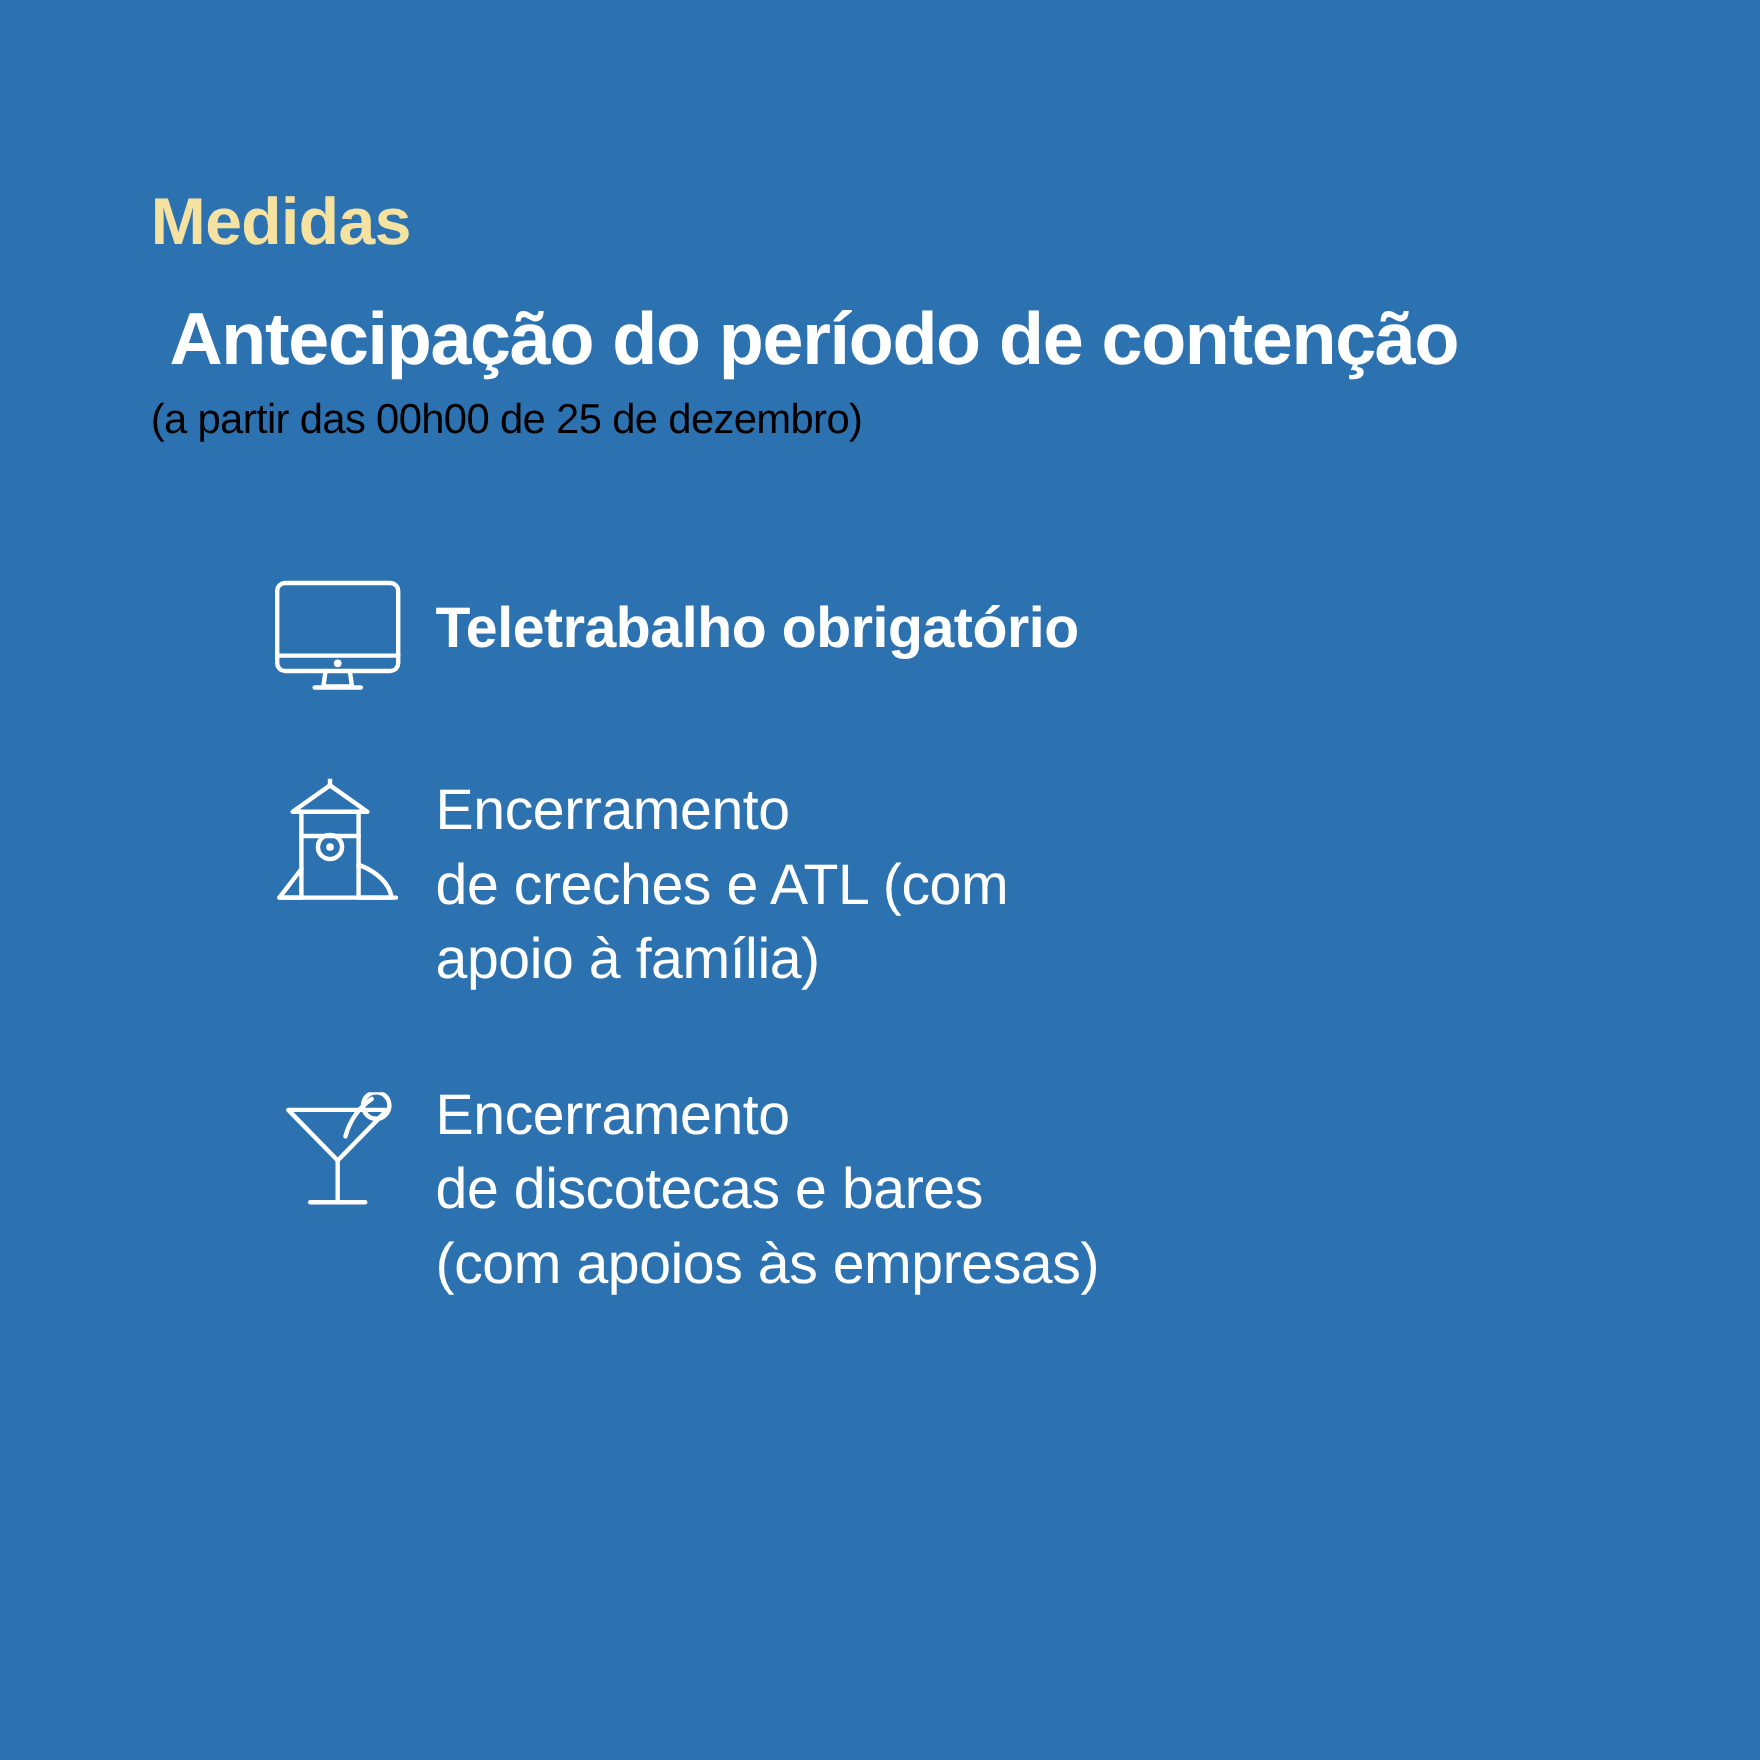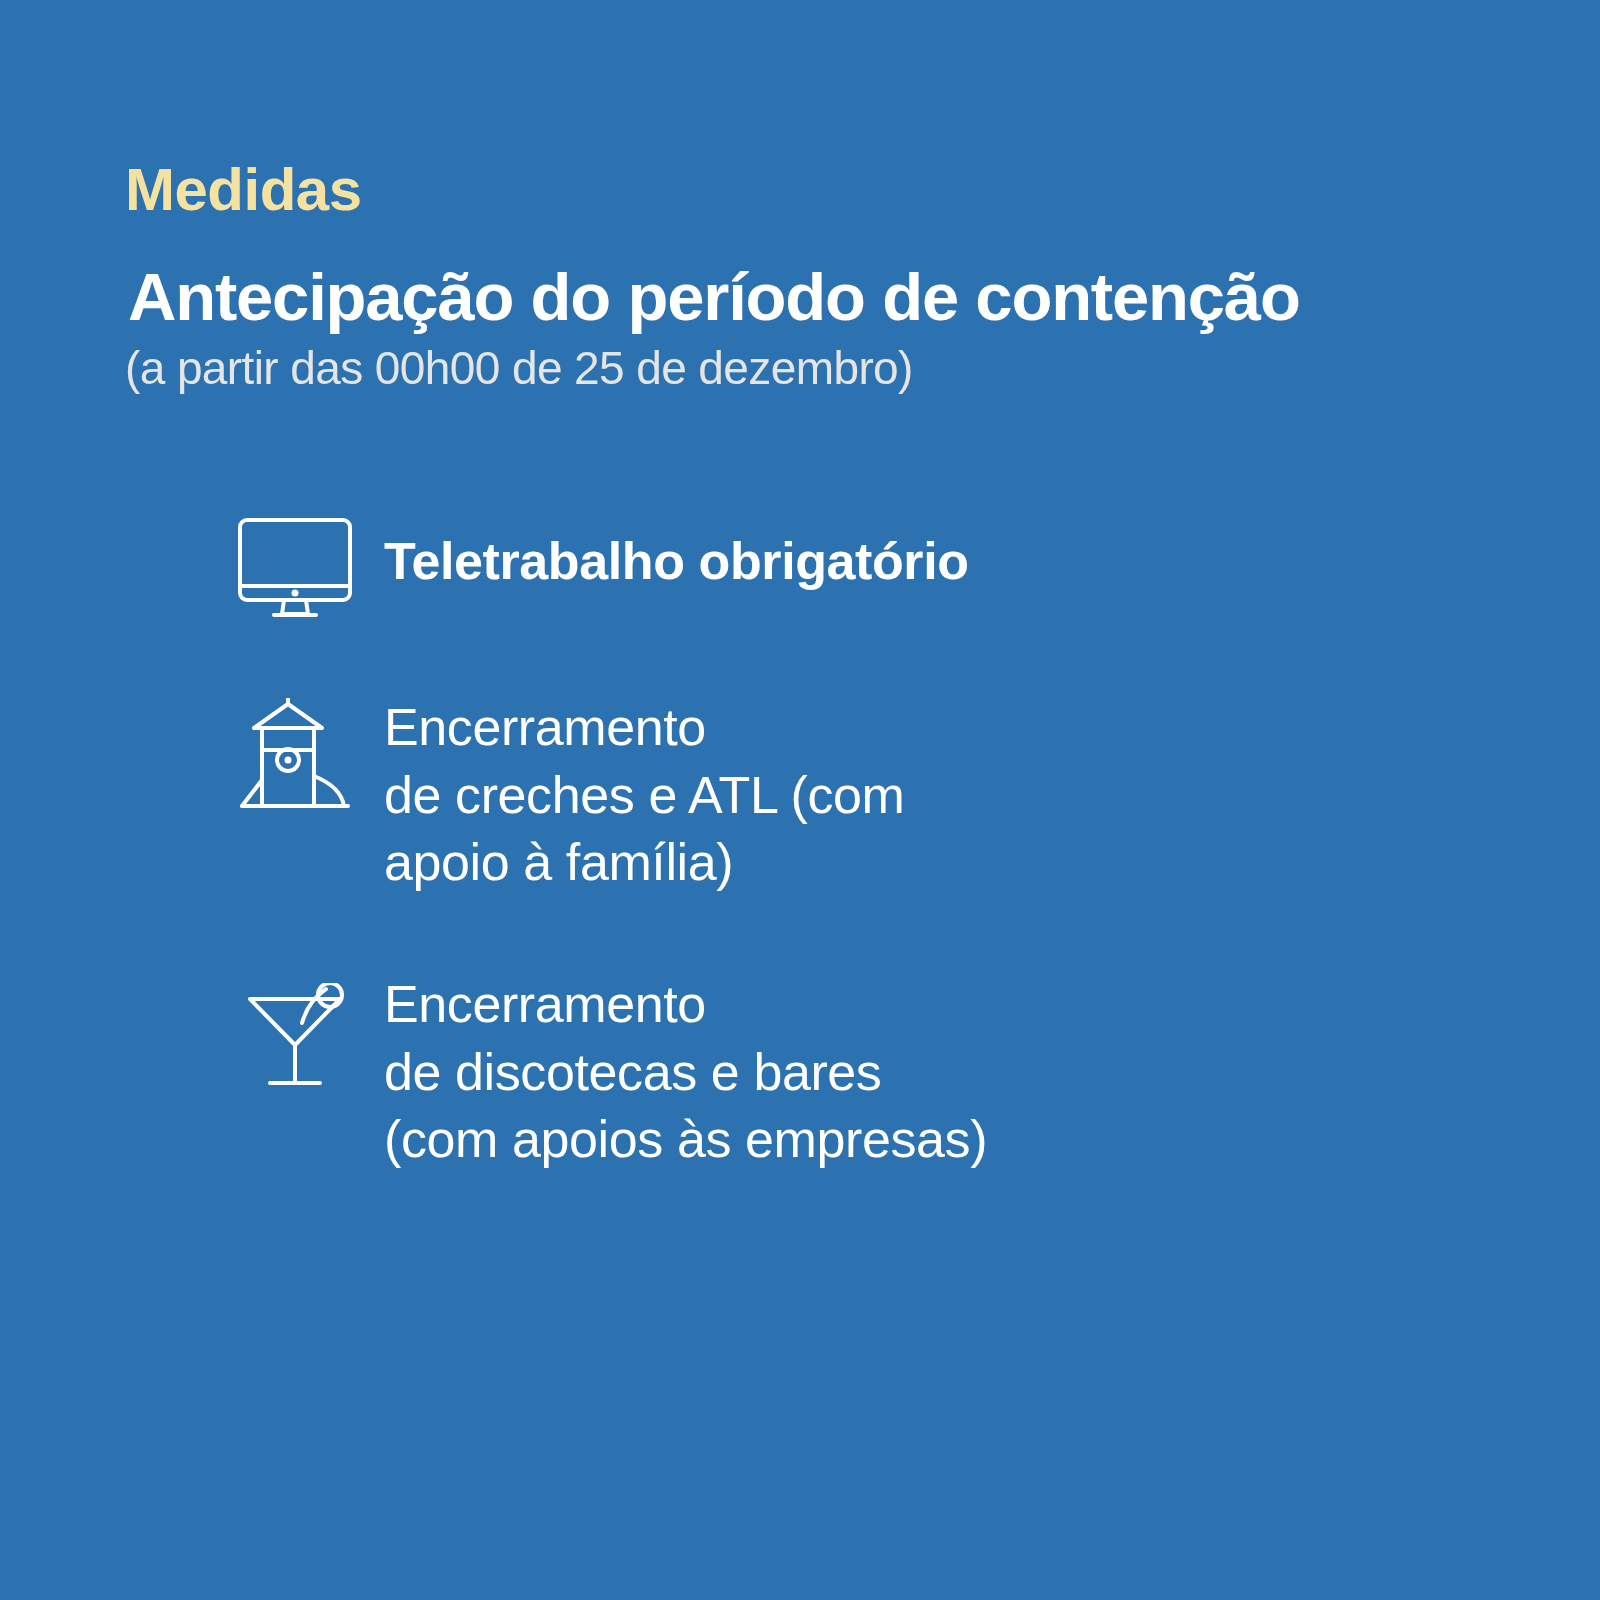--- a/index.html
+++ b/index.html
@@ -12,45 +12,45 @@
     background: #2d72b0;
     font-family: "Liberation Sans", sans-serif;
     -webkit-font-smoothing: antialiased;
     overflow: hidden;
   }
   .poster {
     position: relative;
     width: 1600px;
     height: 1600px;
     box-sizing: border-box;
-    padding: 0;
+    padding: 12px;
   }
   .header {
     padding: 160px 0 0 125px;
   }
   .kicker {
     color: #f6e2a0;
     font-size: 60px;
     font-weight: bold;
     letter-spacing: -0.5px;
     line-height: 1.0;
     margin: 0 0 42px 0;
   }
   .title {
     color: #ffffff;
     font-size: 67px;
     font-weight: bold;
     letter-spacing: -1.2px;
     line-height: 1.05;
-    margin: 3px;
+    margin: 17px;
     white-space: nowrap;
   }
   .subtitle {
-    color: #e5e5e5;
-    font-size: 46px;
+    color: #000000;
+    font-size: 38px;
     font-weight: normal;
     letter-spacing: -0.6px;
     line-height: 1.15;
     margin: 10px 0 14px 0;
   }
   .measures {
     margin-top: 115px;
     padding-left: 232px;
   }
   .measure {

